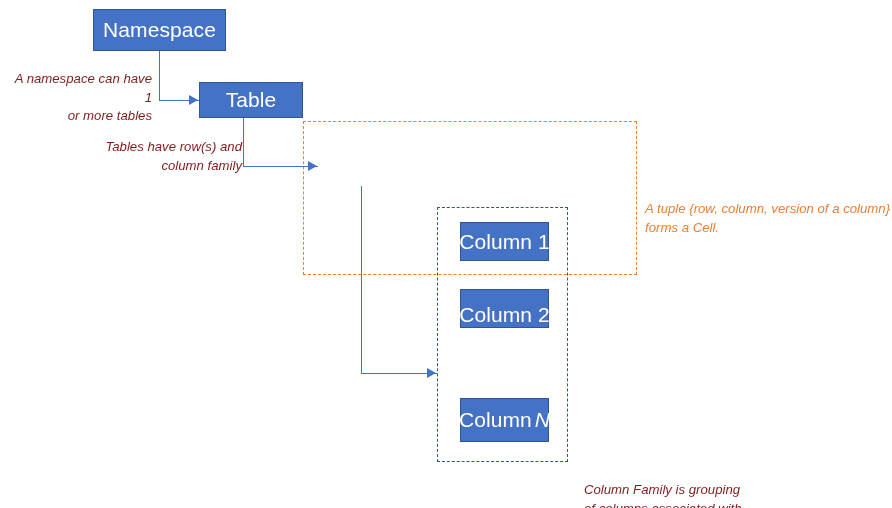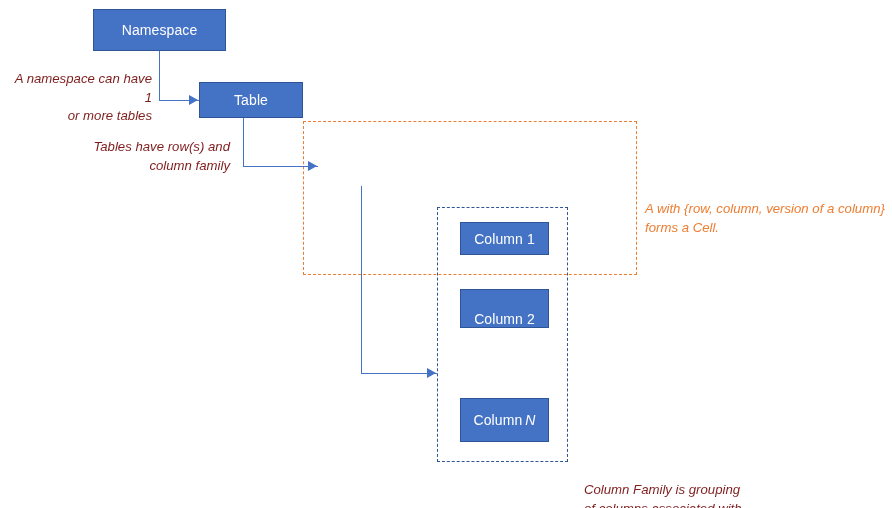--- a/index.html
+++ b/index.html
@@ -18,32 +18,32 @@
 
   
   .box {
     position: absolute;
     background: #4472C4;
     border: 1px solid #2F5597;
     color: #ffffff;
     display: flex;
     align-items: center;
     justify-content: center;
-    font-size: 14px;
+    font-size: 21px;
     font-weight: 400;
     letter-spacing: .1px;
     box-sizing: border-box;
     white-space: nowrap;
   }
   .box .ital { font-style: italic; padding-left: 3px; }
 
   #box-namespace { left: 93px;  top: 9px;   width: 133px; height: 42px; }
   #box-table     { left: 199px; top: 82px;  width: 104px;  height: 36px; }
   #box-row       { left: 318px; top: 147px; width: 89px;  height: 39px; }
-  #box-col1      { left: 460px; top: 222px; width: 89px;  height: 33px; }
+  #box-col1      { left: 460px; top: 222px; width: 89px;  height: 39px; }
   #box-col2      { left: 460px; top: 289px; width: 89px;  height: 39px; align-items: flex-end; }
   #box-coln      { left: 460px; top: 398px; width: 89px;  height: 44px; }
 
   
   .group-rect {
     position: absolute;
     box-sizing: border-box;
     background: transparent;
   }
   #rect-cell {
@@ -94,21 +94,21 @@
     position: absolute;
     font-style: italic;
     font-size: 13.2px;
     line-height: 18.5px;
     white-space: pre-line;
   }
   .note-blue   { color: #7f1d1d; }
   .note-orange { color: #ED7D31; }
 
   #note-namespace  { left: 4px;   top: 70px;  width: 148px; text-align: right; }
-  #note-table      { left: 86px;  top: 138px; width: 144px; text-align: right; font-style: italic; }
+  #note-table      { left: 98px;  top: 138px; width: 144px; text-align: right; font-style: italic; }
   #note-row        { left: 190px; top: 316px; width: 166px; text-align: right; }
   #note-cell       { left: 645px; top: 200px; width: 248px; text-align: left; }
   #note-colfamily  { left: 584px; top: 452px; width: 240px; text-align: left; margin-top: 29px; }
 </style>
 </head>
 <body>
 
 <div id="canvas">
 
   <div class="group-rect" id="rect-cell"></div>
@@ -148,20 +148,20 @@
       <span class="ital">N</span>
   </div>
 
   <div class="note note-blue" id="note-namespace">A namespace can have 1
 or more tables</div>
 
   <div class="note note-blue" id="note-table">Tables have row(s) and
 column family</div>
 
 
-  <div class="note note-orange" id="note-cell">A with {row, column, version of a column}
+  <div class="note note-orange" id="note-cell">A tuple {row, column, version of a column}
 forms a Cell.</div>
 
   <div class="note note-blue" id="note-colfamily">Column Family is grouping
 of columns associated with
 a given Row Key.</div>
 
 </div>
 
 </body></html>

